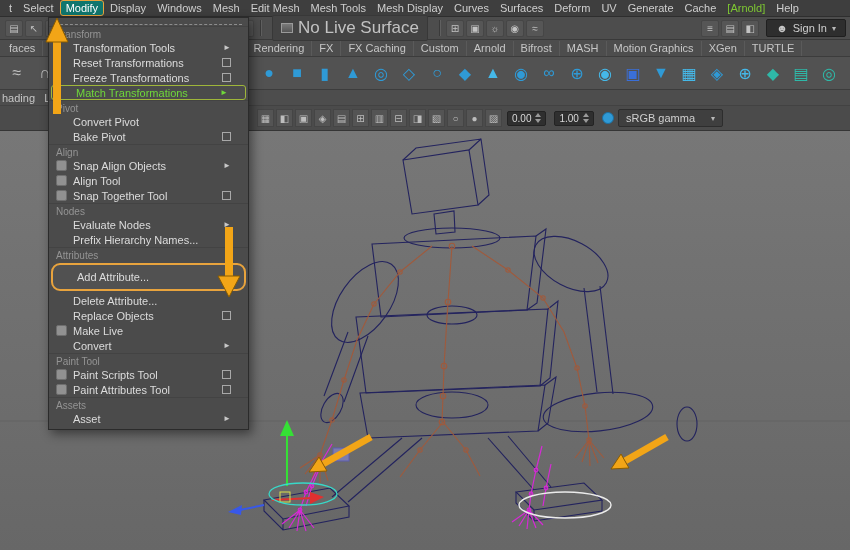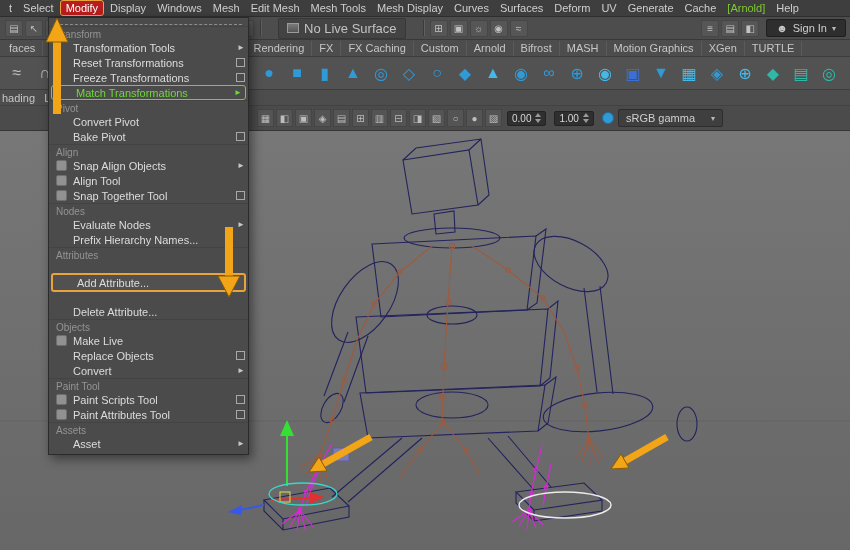--- a/index.html
+++ b/index.html
@@ -2,28 +2,28 @@
 <html><head>
 <meta charset="utf-8">
 <style>
   *{margin:0;padding:0;box-sizing:border-box}
   html,body{width:850px;height:550px;overflow:hidden}
   body{font-family:"Liberation Sans","DejaVu Sans",sans-serif;background:#6f6f6f;position:relative}
 
   
   #menubar{height:17px;background:#3e3e3e;display:flex;align-items:center;gap:1px;padding:0 4px;border-bottom:1px solid #2e2e2e}
   .mb-item{color:#cfcfcf;font-size:11px;padding:0 5px;line-height:14px;white-space:nowrap;cursor:default}
-  .mb-item.hl{border:1px solid #e8a33d;border-radius:3px;color:#fff;background:#b91c1c}
+  .mb-item.hl{border:1px solid #e8a33d;border-radius:3px;color:#fff;background:#0f766e}
   .mb-item.green{color:#7ec832}
 
   
   #toolbar{height:23px;background:#4d4d4d;display:flex;align-items:center;padding:0 4px;border-bottom:1px solid #393939}
   .tbico{width:18px;height:17px;display:flex;align-items:center;justify-content:center;font-size:10px;color:#c3c3c3;background:#565656;border:1px solid #464646;border-radius:2px;margin:0 1px}
   .tb-sep{width:1px;height:16px;background:#3a3a3a;margin:0 5px;box-shadow:1px 0 0 #606060}
-  .live-surface{display:flex;align-items:center;gap:5px;background:#434343;border:1px solid #383838;border-radius:2px;padding:2px 8px;color:#c2c2c2;font-size:13px;margin:0 12px;white-space:nowrap}
+  .live-surface{display:flex;align-items:center;gap:5px;background:#434343;border:1px solid #383838;border-radius:2px;padding:2px 8px;color:#c2c2c2;font-size:17px;margin:0 6px;white-space:nowrap}
   .ls-icon{width:12px;height:10px;border:1px solid #9a9a9a;background:linear-gradient(#7a7a7a,#565656)}
   .tb-right{margin-left:auto;display:flex;align-items:center}
   .signin{display:flex;align-items:center;gap:5px;background:#2e2e2e;border:1px solid #1f1f1f;border-radius:2px;padding:2px 9px;color:#d0d0d0;font-size:11px;margin-left:6px}
   .person{font-size:11px;color:#c8c8c8;line-height:11px}
   .caret{font-size:8px;color:#b8b8b8}
 
   
   #shelf-tabs{height:17px;background:#4d4d4d;display:flex;align-items:center;padding:0 2px;border-bottom:1px solid #3c3c3c;font-size:11px}
   .tab{color:#c6c6c6;padding:0 7px;border-right:1px solid #5a5a5a;white-space:nowrap;line-height:15px}
   .tab.after-gap{margin-left:176px}
@@ -47,30 +47,30 @@
   .vb-dropdown{display:flex;align-items:center;gap:16px;background:#3f3f3f;border:1px solid #2d2d2d;border-radius:2px;color:#d0d0d0;font-size:11px;padding:2px 7px}
 
   
   #viewport{height:419px;background:linear-gradient(#777,#676767);position:relative}
   #viewport svg{display:block}
 
   
   #modify-menu{position:absolute;left:48px;top:17px;width:201px;background:#4b4b4b;border:1px solid #2b2b2b;box-shadow:3px 4px 10px rgba(0,0,0,.45);z-index:40;padding-bottom:3px}
   .tearoff{height:5px;border-bottom:1px dashed #8d8d8d;margin:2px 6px 1px}
   .m-header{height:14px;line-height:15px;color:#949494;font-size:10px;padding-left:7px;border-top:1px solid #434343;cursor:default}
-  .m-item{height:15px;display:flex;align-items:center;font-size:11px;color:#dcdcdc;padding-right:3px}
+  .m-item{height:15px;display:flex;align-items:center;font-size:11px;color:#dcdcdc;padding-right:17px}
   .m-gutter{width:24px;display:flex;align-items:center;justify-content:center;flex:none}
   .gicon{width:11px;height:11px;background:#919191;border-radius:2px;border:1px solid #6e6e6e}
   .m-label{flex:1;white-space:nowrap;overflow:hidden}
   .m-right{display:flex;align-items:center;gap:4px;margin-left:4px}
   .obox{width:9px;height:9px;border:1px solid #a8a8a8;display:block}
   .sub{font-size:8px;color:#c8c8c8;line-height:8px}
   .m-item.green-highlight{border:1px solid #9fb63a;border-radius:3px;margin:0 2px}
   .m-item.green-highlight .m-label,.m-item.green-highlight .sub{color:#6fd83a}
-  .m-item.orange-box{border:2px solid #e8a33d;border-radius:3px;margin:12px 2px;height:19px;background:#515151}
+  .m-item.orange-box{border:2px solid #e8a33d;border-radius:9px;margin:2px 2px;height:28px;background:#515151}
 
   
   #annotations{position:absolute;left:0;top:0;z-index:60;pointer-events:none}
 </style>
 </head>
 <body>
 
 <div id="app">
 
   <div id="menubar">
@@ -419,34 +419,33 @@
         <div class="m-item orange-box">
           <span class="m-gutter"></span>
           <span class="m-label">Add Attribute...</span>
           <span class="m-right"></span>
         </div>
         <div class="m-item">
           <span class="m-gutter"></span>
           <span class="m-label">Delete Attribute...</span>
           <span class="m-right"></span>
         </div>
-        <div class="m-header">Objects</div>
+        <div class="m-item">
+          <span class="m-gutter"></span>
+          <span class="m-label">Replace Objects</span>
+          <span class="m-right">
+            <span class="obox"></span>
+          </span>
+        </div>
         <div class="m-item">
           <span class="m-gutter">
             <span class="gicon"></span>
           </span>
           <span class="m-label">Make Live</span>
           <span class="m-right"></span>
-        </div>
-        <div class="m-item">
-          <span class="m-gutter"></span>
-          <span class="m-label">Replace Objects</span>
-          <span class="m-right">
-            <span class="obox"></span>
-          </span>
         </div>
         <div class="m-item">
           <span class="m-gutter"></span>
           <span class="m-label">Convert</span>
           <span class="m-right">
             <span class="sub">►</span>
           </span>
         </div>
         <div class="m-header">Paint Tool</div>
         <div class="m-item">

